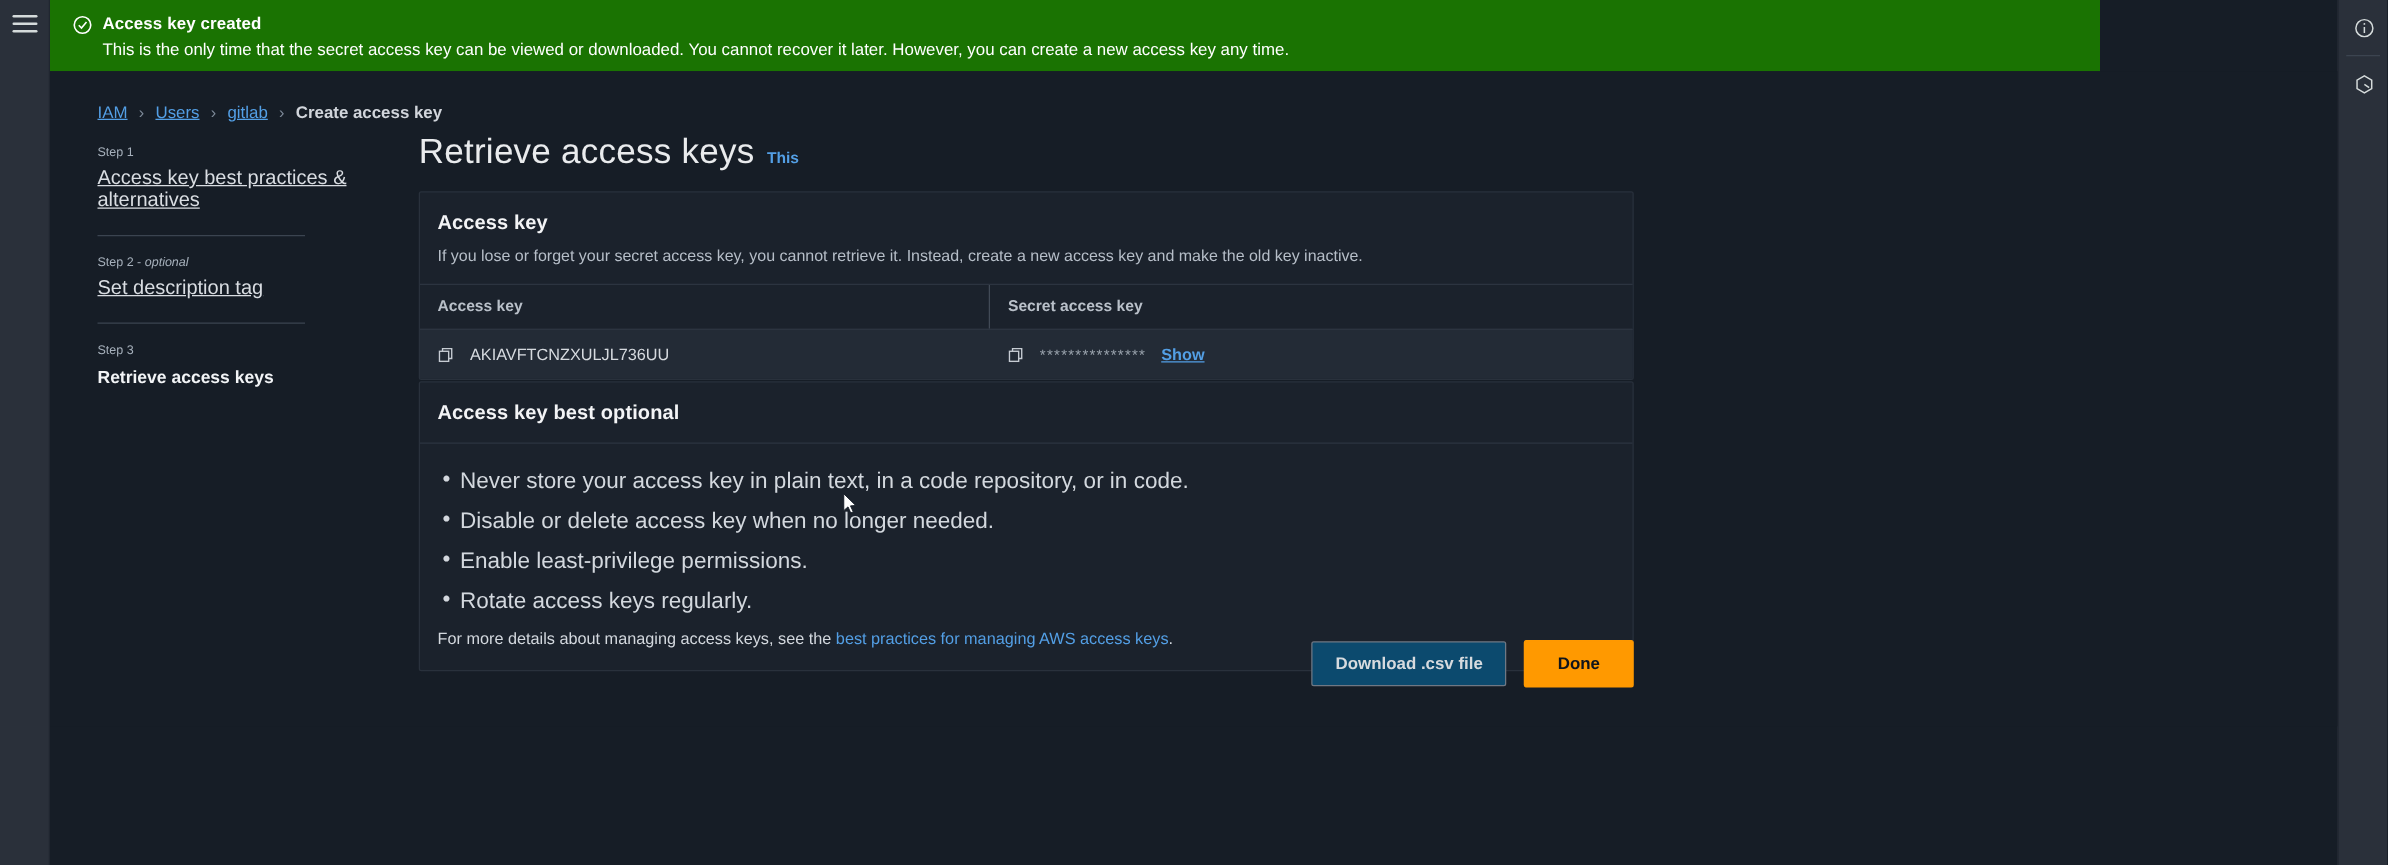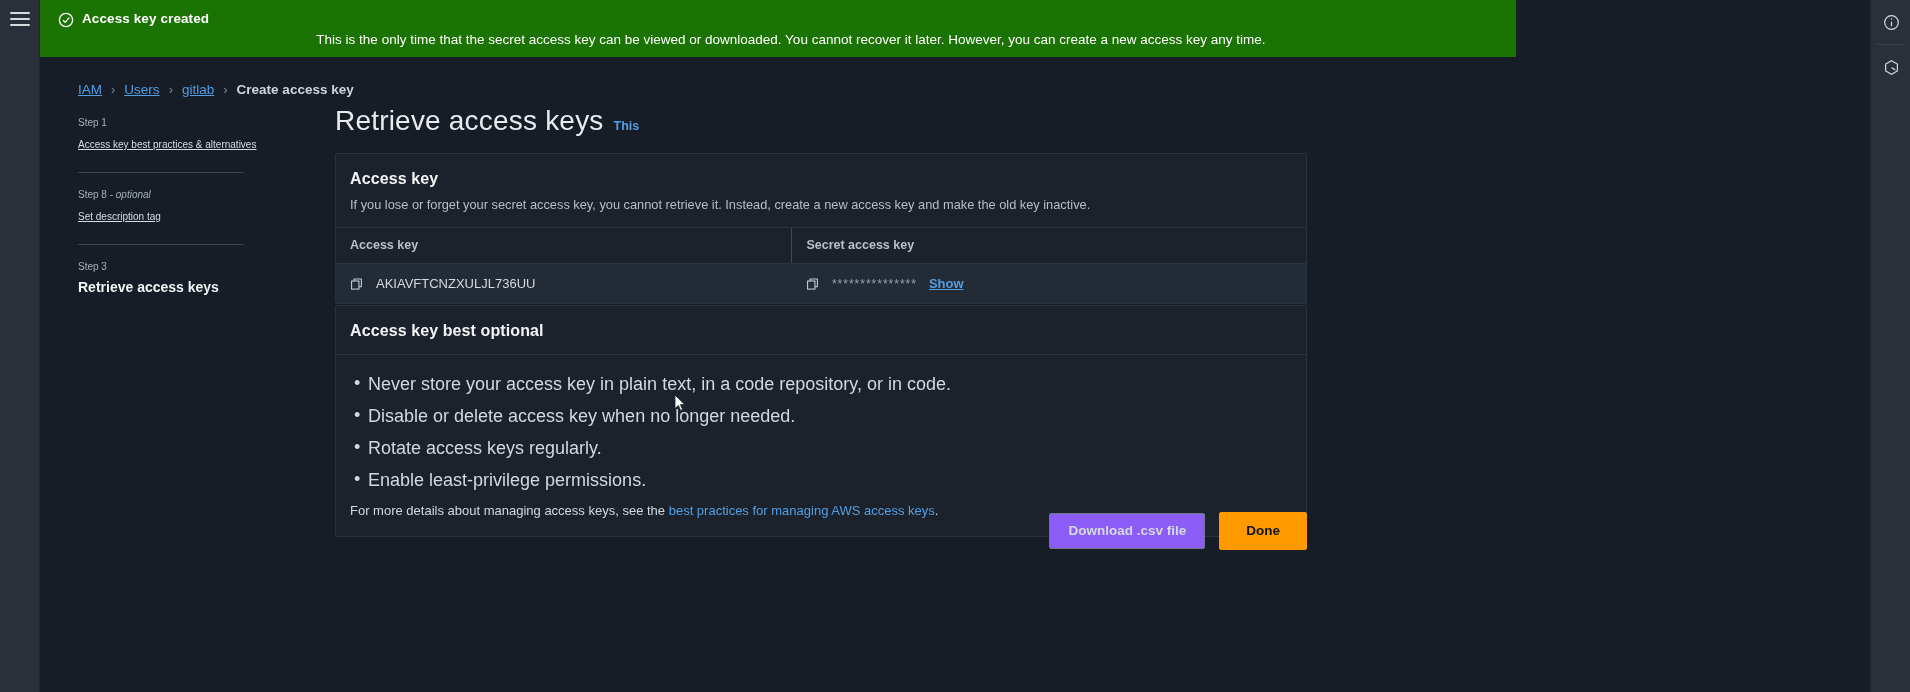--- a/index.html
+++ b/index.html
@@ -41,36 +41,36 @@
     display: flex; align-items: center; justify-content: center;
     cursor: pointer;
   }
   .right-rail .rail-sep {
     height: 1px; background: #3c4450; margin: 0 6px;
   }
 
   
   .flash {
     position: absolute; left: 40px; top: 0;
-    width: 1476px; height: 57px;
+    width: 1640px; height: 57px;
     background: #1a7302;
     padding: 10px 16px 10px 18px;
   }
   .flash-row { display: flex; align-items: flex-start; }
   .flash-icon {
     width: 16px; height: 16px; margin-top: 2px; margin-right: 8px;
     flex: 0 0 16px;
   }
   .flash-title {
     font-size: 13.5px; font-weight: bold; color: #ffffff;
     line-height: 18px; letter-spacing: .1px;
   }
   .flash-body {
     font-size: 13.5px; color: #ffffff; line-height: 18px;
-    margin-left: 24px; margin-top: 3px; text-align: center;
+    margin-left: 24px; margin-top: 3px;
   }
 
   
   .canvas {
     position: absolute; left: 40px; top: 57px;
     width: 1830px; height: 524px;
     background: #161d26;
   }
 
   .breadcrumb {
@@ -88,21 +88,21 @@
 
   
   .steps {
     position: absolute; left: 38px; top: 60px; width: 200px;
   }
   .step-num {
     font-size: 10px; color: #a6b0bb; margin-bottom: 6px;
   }
   .step-num i { font-style: italic; }
   .step-link {
-    font-size: 10px; color: #d9dde2; text-decoration: underline;
+    font-size: 16px; color: #d9dde2; text-decoration: underline;
     line-height: 18px; cursor: pointer; display: inline;
   }
   .step-current {
     font-size: 14px; color: #f2f4f6; font-weight: bold; line-height: 18px;
   }
   .step-divider {
     height: 1px; background: #3b4450; margin: 18px 0 16px 0; width: 166px;
   }
 
   
@@ -183,21 +183,21 @@
     position: absolute; left: 295px; top: 455px; width: 972px;
     display: flex; justify-content: flex-end; align-items: center;
   }
   .btn {
     font-family: "Liberation Sans", sans-serif;
     font-size: 13.5px; font-weight: bold;
     border-radius: 2px; cursor: pointer;
     padding: 9px 18px; line-height: 16px;
   }
   .btn-secondary {
-    background: #8b5cf6; color: #d6dade; border: 1px solid #6f7884;
+    background: #0c4a6e; color: #d6dade; border: 1px solid #6f7884;
     margin-right: 14px;
   }
   .btn-primary {
     background: #ff9900; color: #10151c; border: 1px solid #ff9900;
     padding: 10px 26px;
   }
 
   
   .cursor {
     position: absolute; left: 635px; top: 338px;
@@ -255,21 +255,21 @@
     <span class="crumb-current">Create access key</span>
   </div>
 
   <div class="steps">
     <div>
       <div class="step-num">Step 1</div>
       <a class="step-link">Access key best practices &amp; alternatives</a>
     </div>
     <div class="step-divider"></div>
     <div>
-      <div class="step-num"><span>Step 8 - </span><i>optional</i></div>
+      <div class="step-num"><span>Step 2 - </span><i>optional</i></div>
       <a class="step-link">Set description tag</a>
     </div>
     <div class="step-divider"></div>
     <div>
       <div class="step-num">Step 3</div>
       <div class="step-current">Retrieve access keys</div>
     </div>
   </div>
 
   <div class="page-title-row">
@@ -317,22 +317,22 @@
 
   <div class="card card-bp">
     <div class="card-head">
       <div class="card-title">Access key best optional</div>
     </div>
     <div class="bp-divider"></div>
     <div class="bp-body">
       <ul class="bp-list">
         <li>Never store your access key in plain text, in a code repository, or in code.</li>
         <li>Disable or delete access key when no longer needed.</li>
+        <li>Enable least-privilege permissions.</li>
         <li>Rotate access keys regularly.</li>
-        <li>Enable least-privilege permissions.</li>
       </ul>
       <div class="bp-footnote">
         <span>For more details about managing access keys, see the </span><a>best practices for managing AWS access keys</a><span>.</span>
       </div>
     </div>
   </div>
 
   <div class="footer-actions">
     <button class="btn btn-secondary">Download .csv file</button>
     <button class="btn btn-primary">Done</button>

